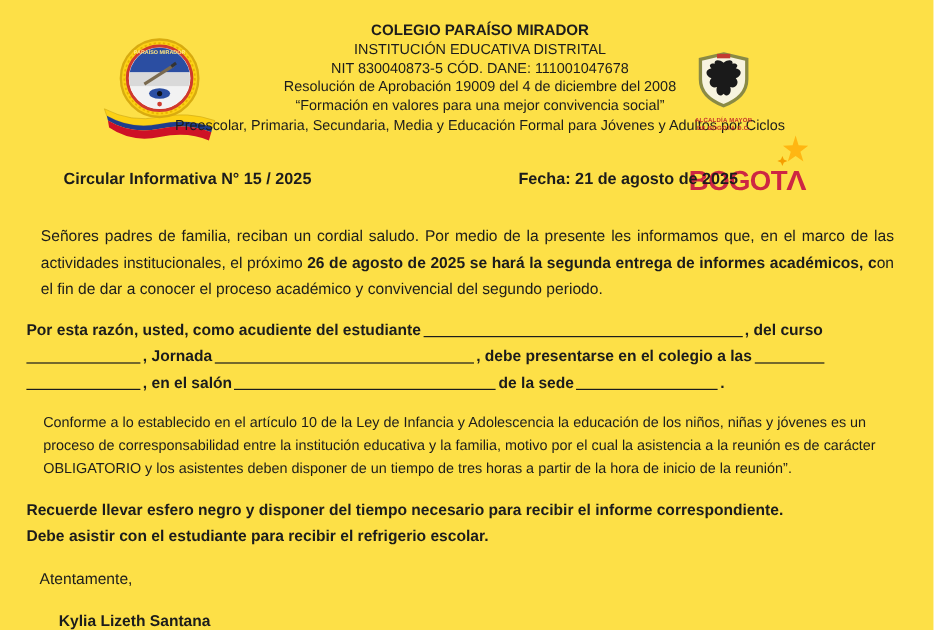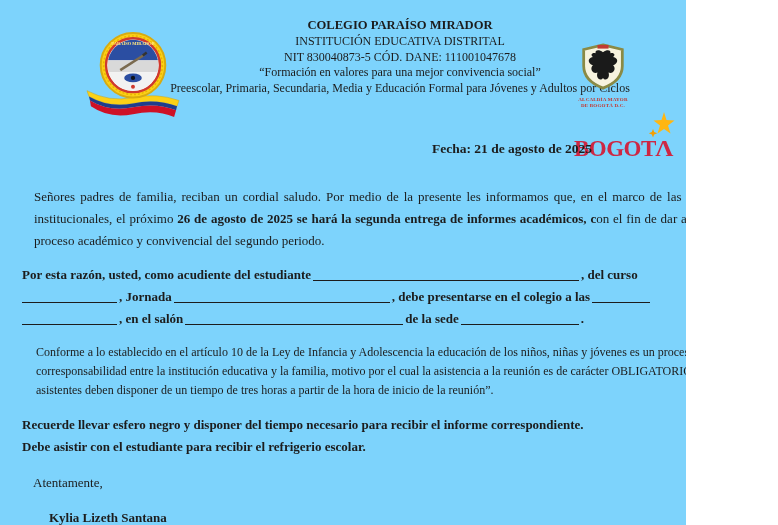--- a/index.html
+++ b/index.html
@@ -1,20 +1,20 @@
 <!DOCTYPE html>
 <html><head>
 <meta charset="utf-8">
 <style>
   html,body{margin:0;padding:0;background:#ffffff;}
   .page{
     position:relative;
-    width:686px;height:525px;
-    background:#7dd3fc;
-    font-family:Liberation Serif, serif;
+    width:778px;height:525px;
+    background:#fde047;
+    font-family:Liberation Sans, sans-serif;
     color:#1c1c1c;
     overflow:hidden;
   }
   
   .letterhead{position:absolute;top:0;left:0;width:778px;height:130px;}
   .school-logo{position:absolute;left:84px;top:30px;width:98px;height:92px;}
   .head-center{
     position:absolute;left:110px;top:18px;width:580px;
     text-align:center;font-size:12px;line-height:15.8px;color:#1c1c1c;
   }
@@ -76,20 +76,21 @@
           <circle cx="50" cy="58" r="2" fill="#cf3a2e"></circle>
         </g>
         <text x="50" y="15" font-size="4.6" font-weight="bold" fill="#ffe680" text-anchor="middle">PARAÍSO MIRADOR</text>
       </svg>
     </div>
 
     <div class="head-center">
       <div class="title">COLEGIO PARAÍSO MIRADOR</div>
       <div>INSTITUCIÓN EDUCATIVA DISTRITAL</div>
       <div>NIT 830040873-5 CÓD. DANE: 111001047678</div>
+      <div>Resolución de Aprobación 19009 del 4 de diciembre del 2008</div>
       <div>“Formación en valores para una mejor convivencia social”</div>
       <div>Preescolar, Primaria, Secundaria, Media y Educación Formal para Jóvenes y Adultos por Ciclos</div>
     </div>
 
     <div class="right-logos">
       <div class="alcaldia">
         <svg width="46" height="50" viewBox="0 0 50 54">
           <path d="M25 3 L46 8 V26 Q46 42 25 50 Q4 42 4 26 V8 Z" fill="#f7f3df" stroke="#8a8a45" stroke-width="3"></path>
           <rect x="19" y="3" width="12" height="4" fill="#c23b32"></rect>
           <path d="M25 11 C20 7 16 9 17 12 C13 11 11 14 14 16 C8 17 8 23 14 25 C10 29 14 35 19 33 C17 39 22 43 25 39 C28 43 33 39 31 33 C36 35 40 29 36 25 C42 23 42 17 36 16 C39 14 37 11 33 12 C34 9 30 7 25 11 Z" fill="#1a1a1a"></path>
@@ -104,20 +105,21 @@
         <svg class="bogota-star" width="30" height="28" viewBox="0 0 30 28">
           <path d="M18 1 L20.5 9 L28.5 9.5 L22 14.5 L24.5 22.5 L18 18 L11.5 22.5 L14 14.5 L7.5 9.5 L15.5 9 Z" fill="#ffb612"></path>
           <path d="M7 18 L8.2 21 L11.2 22.2 L8.2 23.4 L7 26.4 L5.8 23.4 L2.8 22.2 L5.8 21 Z" fill="#f59e00"></path>
         </svg>
         <div class="bogota-word"><span>BOGOT</span><span class="bogota-lambda">Λ</span></div>
       </div>
     </div>
   </div>
 
   <div class="meta-row">
+    <span class="circular-number">Circular Informativa N° 15 / 2025</span>
     <span class="date-label">Fecha: 21 de agosto de 2025</span>
   </div>
 
   <div class="body">
 
     <p class="p1"><span>Señores padres de familia, reciban un cordial saludo. Por medio de la presente les informamos que, en el marco de las actividades institucionales, el próximo </span><strong>26 de agosto de 2025 se hará la segunda entrega de informes académicos, c</strong><span>on el fin de dar a conocer el proceso académico y convivencial del segundo periodo.</span></p>
 
     <div class="p2">
       <div class="line"><span>Por esta razón, usted, como acudiente del estudiante</span><span class="blank" style="width:266px"></span><span>, del curso</span></div>
       <div class="line"><span class="blank" style="width:95px;margin-left:0"></span><span>, Jornada</span><span class="blank" style="width:216px"></span><span>, debe presentarse en el colegio a las</span><span class="blank" style="width:58px"></span></div>

